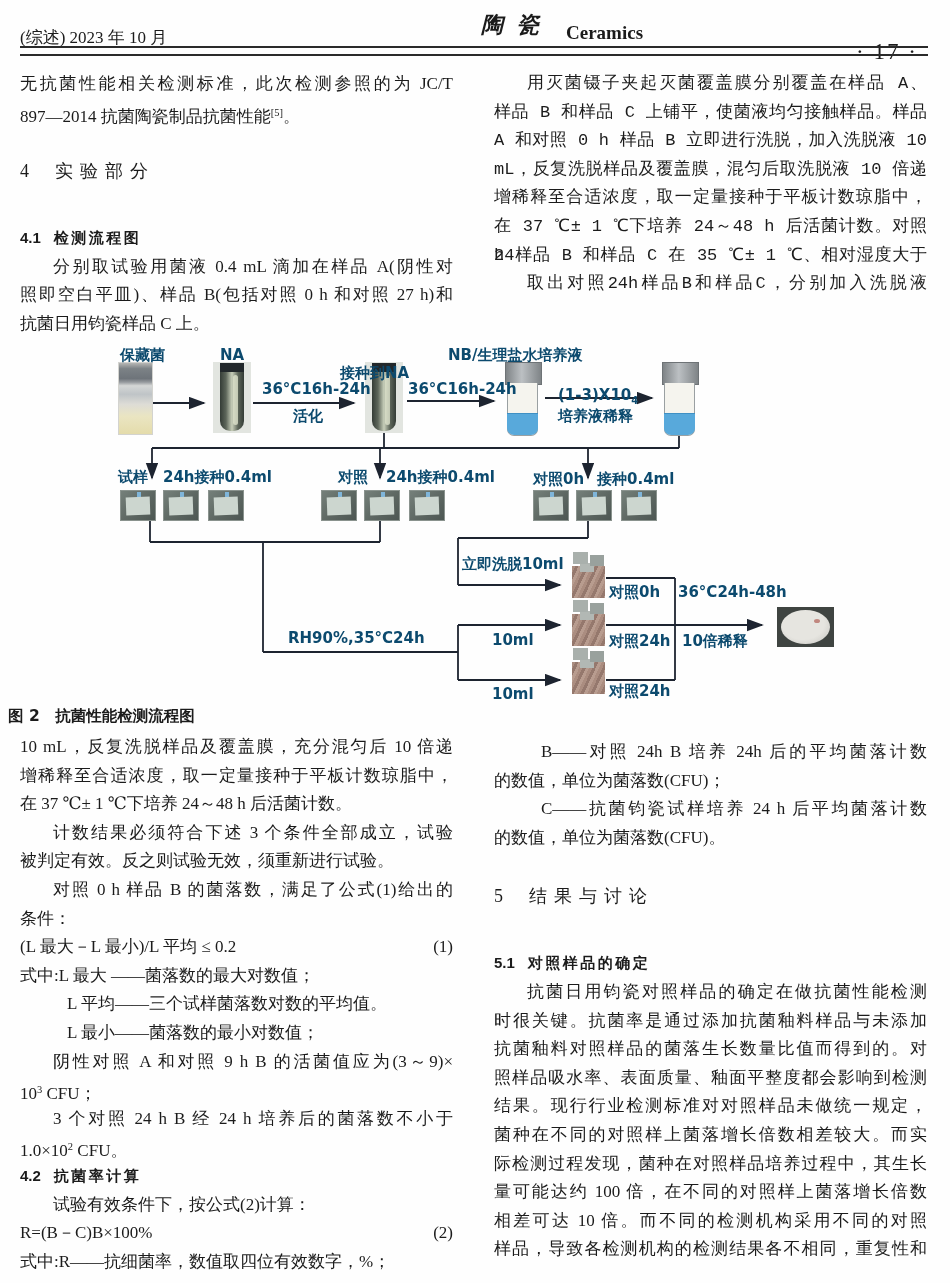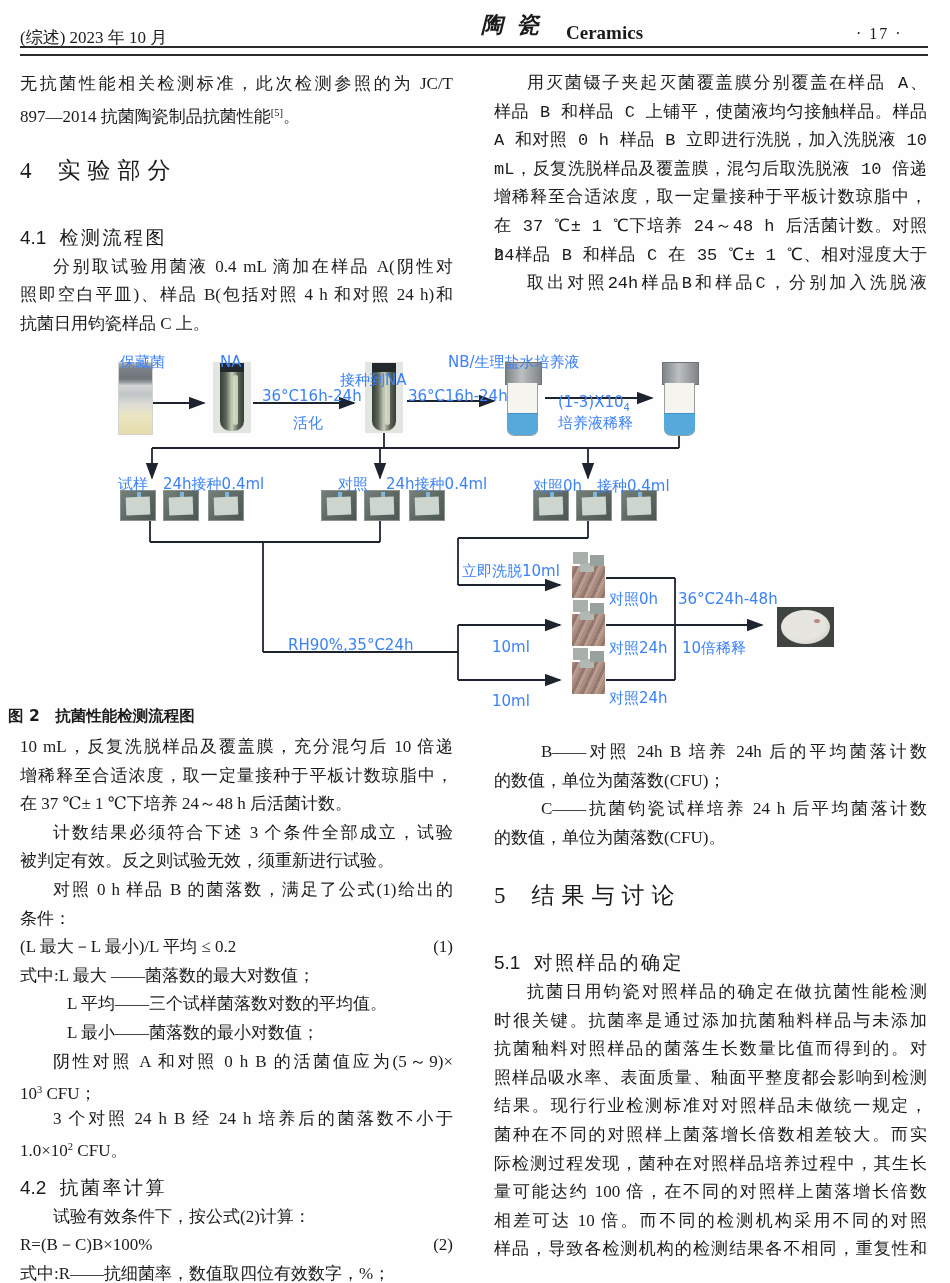--- a/index.html
+++ b/index.html
@@ -3,46 +3,46 @@
 <meta charset="utf-8">
 <style>
   html,body{margin:0;padding:0;background:#888;}
   .page{position:relative;width:950px;height:1283px;background:#fefefe;margin:0 auto;overflow:hidden;
         font-family:"Liberation Serif","DejaVu Serif",serif;color:#1b1b1b;}
   
   .hdr-issue{position:absolute;left:20px;top:26px;font-size:17px;}
   .hdr-brand{position:absolute;left:481px;top:10px;font-size:22px;font-weight:bold;font-style:italic;
              letter-spacing:14px;font-family:"DejaVu Serif",serif;}
   .hdr-en{position:absolute;left:566px;top:22px;font-size:19px;font-weight:bold;}
-  .hdr-page{position:absolute;left:856px;top:25px;font-size:16px;letter-spacing:2px;}
+  .hdr-page{position:absolute;left:856px;top:39px;font-size:23px;letter-spacing:2px;}
   .hdr-rule{position:absolute;left:20px;top:46px;width:908px;height:6px;
             border-top:2px solid #2a2a2a;border-bottom:2px solid #2a2a2a;}
   
   .col{position:absolute;width:433px;}
   .ln{height:28.6px;line-height:28.6px;font-size:17px;text-align:justify;text-align-last:justify;overflow:visible;}
   .ln.end{text-align-last:left;}
   .ln.ind{text-indent:33px;}
   .ln.ind2{text-indent:47px;}
   .ln sup{font-size:10.5px;vertical-align:6px;}
   .ln .pre{letter-spacing:0;}
-  .ln.sec{font-size:23px;height:36px;line-height:36px;letter-spacing:7px;text-align-last:left;
+  .ln.sec{font-size:18px;height:36px;line-height:36px;letter-spacing:7px;text-align-last:left;
           margin-top:26px;}
   .ln.sec .pre{margin-right:26px;}
-  .ln.sub{font-family:"Liberation Sans","DejaVu Sans",sans-serif;font-weight:normal;font-size:19px;
+  .ln.sub{font-family:"Liberation Sans","DejaVu Sans",sans-serif;font-weight:bold;font-size:15px;
           letter-spacing:2.5px;text-align-last:left;margin-top:35px;}
   .ln.sub .pre{margin-right:13px;letter-spacing:0;}
-  .ln.flush{margin-top:12px;}
+  .ln.flush{margin-top:0;}
   .ln.frm{display:flex;text-align-last:auto;}
   .ln.frm .fbody{flex:1;text-align:left;}
   .ln.frm .fnum{width:40px;text-align:right;}
   
   .fig{position:absolute;left:0;top:345px;width:950px;height:365px;}
   .fig svg{position:absolute;left:0;top:0;}
   .fl{position:absolute;font-family:"DejaVu Sans","Liberation Sans",sans-serif;font-size:15px;
-      font-weight:400;color:#3b82f6;white-space:nowrap;line-height:17px;margin-top:7px;}
+      font-weight:700;color:#0c4a6e;white-space:nowrap;line-height:17px;}
   .fl sub{font-size:10px;}
   .fimg{position:absolute;}
   .tube1{left:118px;top:17px;width:33px;height:71px;border:1px solid #d3d3cf;
     background:linear-gradient(180deg,#b6b6b4 0%,#7c8286 8%,#6e747a 22%,#969a9e 27%,#d5d7d6 32%,
                #bfc4c7 44%,#dddcd6 58%,#eae5c2 75%,#e4dcab 100%);}
   .tubeNA{width:38px;height:71px;background:#e2e5e0;}
   .tubeNA .glass{position:absolute;left:7px;right:7px;top:1px;bottom:2px;border-radius:0 0 10px 10px;
     background:linear-gradient(90deg,#343c36 0%,#5d665a 25%,#c8cfba 50%,#5d665a 75%,#343c36 100%);}
   .tubeNA .glass:before{content:"";position:absolute;left:0;right:0;top:0;height:9px;background:#22282b;}
   .tubeNA .glass:after{content:"";position:absolute;left:13px;top:12px;bottom:6px;width:5px;
@@ -83,21 +83,21 @@
   <div class="hdr-en">Ceramics</div>
   <div class="hdr-page">· 17 ·</div>
   <div class="hdr-rule"></div>
 
   <div class="col" style="left:20px;top:70px;">
       <div class="ln "><span>无抗菌性能相关检测标准，此次检测参照的为 JC/T</span></div>
       <div class="ln end"><span>897—2014 抗菌陶瓷制品抗菌性能</span><sup>[5]</sup><span>。</span></div>
       <div class="ln sec"><span class="pre">4</span><span>实验部分</span></div>
       <div class="ln sub"><span class="pre">4.1</span><span>检测流程图</span></div>
       <div class="ln ind"><span>分别取试验用菌液 0.4 mL 滴加在样品 A(阴性对</span></div>
-      <div class="ln "><span>照即空白平皿)、样品 B(包括对照 4 h 和对照 24 h)和</span></div>
+      <div class="ln "><span>照即空白平皿)、样品 B(包括对照 0 h 和对照 27 h)和</span></div>
       <div class="ln end"><span>抗菌日用钧瓷样品 C 上。</span></div>
     </div>
   <div class="col" style="left:494px;top:70px;font-family:Liberation Mono, monospace;">
       <div class="ln ind"><span>用灭菌镊子夹起灭菌覆盖膜分别覆盖在样品 A、</span></div>
       <div class="ln "><span>样品 B 和样品 C 上铺平，使菌液均匀接触样品。样品</span></div>
       <div class="ln "><span>A 和对照 0 h 样品 B 立即进行洗脱，加入洗脱液 10</span></div>
       <div class="ln "><span>mL，反复洗脱样品及覆盖膜，混匀后取洗脱液 10 倍递</span></div>
       <div class="ln "><span>增稀释至合适浓度，取一定量接种于平板计数琼脂中，</span></div>
       <div class="ln "><span>在 37 ℃± 1 ℃下培养 24～48 h 后活菌计数。对照 24</span></div>
       <div class="ln "><span>h 样品 B 和样品 C 在 35 ℃± 1 ℃、相对湿度大于</span></div>
@@ -111,21 +111,21 @@
       <div class="ln end"><span>被判定有效。反之则试验无效，须重新进行试验。</span></div>
       <div class="ln ind"><span>对照 0 h 样品 B 的菌落数，满足了公式(1)给出的</span></div>
       <div class="ln end"><span>条件：</span></div>
       <div class="ln frm">
         <span class="fbody">(L 最大－L 最小)/L 平均 ≤ 0.2</span>
         <span class="fnum">(1)</span>
       </div>
       <div class="ln end"><span>式中:L 最大 ——菌落数的最大对数值；</span></div>
       <div class="ln end ind2"><span>L 平均——三个试样菌落数对数的平均值。</span></div>
       <div class="ln end ind2"><span>L 最小——菌落数的最小对数值；</span></div>
-      <div class="ln ind"><span>阴性对照 A 和对照 0 h B 的活菌值应为(5～9)×</span></div>
+      <div class="ln ind"><span>阴性对照 A 和对照 9 h B 的活菌值应为(3～9)×</span></div>
       <div class="ln end"><span>10</span><sup>3</sup><span> CFU；</span></div>
       <div class="ln ind"><span>3 个对照 24 h B 经 24 h 培养后的菌落数不小于</span></div>
       <div class="ln end"><span>1.0×10</span><sup>2</sup><span> CFU。</span></div>
       <div class="ln sub flush"><span class="pre">4.2</span><span>抗菌率计算</span></div>
       <div class="ln ind end"><span>试验有效条件下，按公式(2)计算：</span></div>
       <div class="ln frm">
         <span class="fbody">R=(B－C)B×100%</span>
         <span class="fnum">(2)</span>
       </div>
       <div class="ln end"><span>式中:R——抗细菌率，数值取四位有效数字，%；</span></div>

